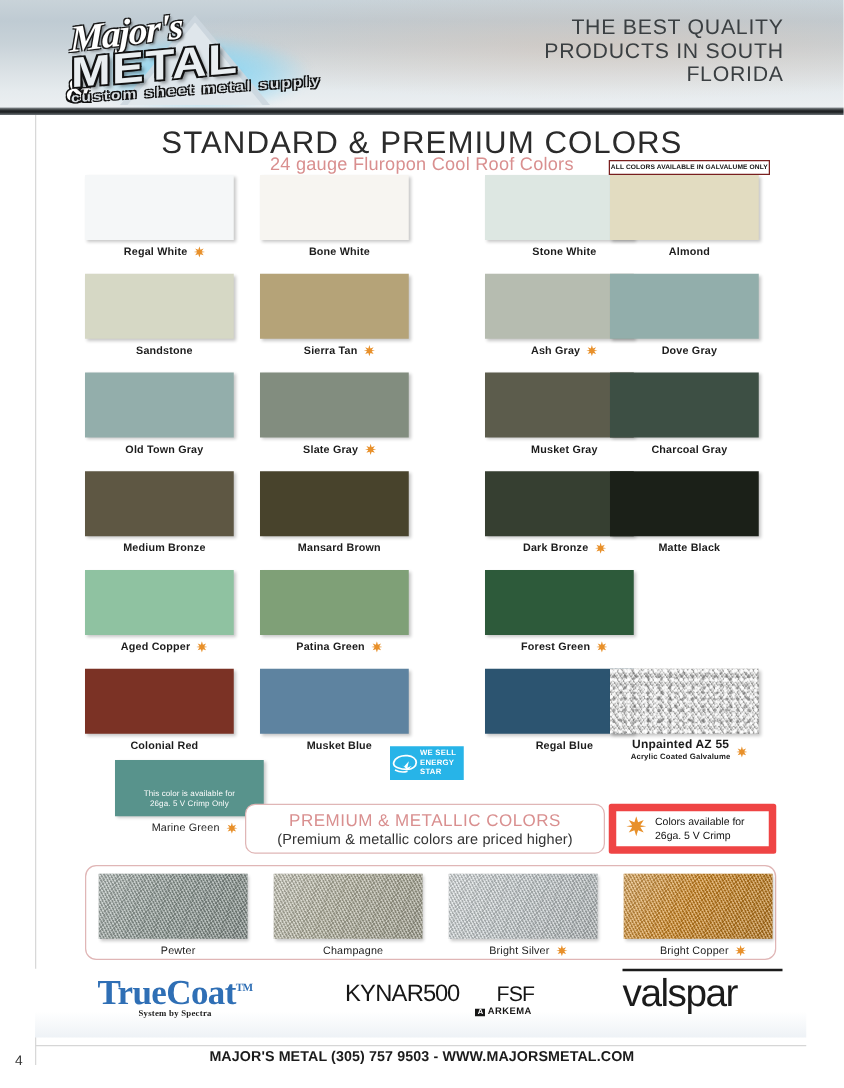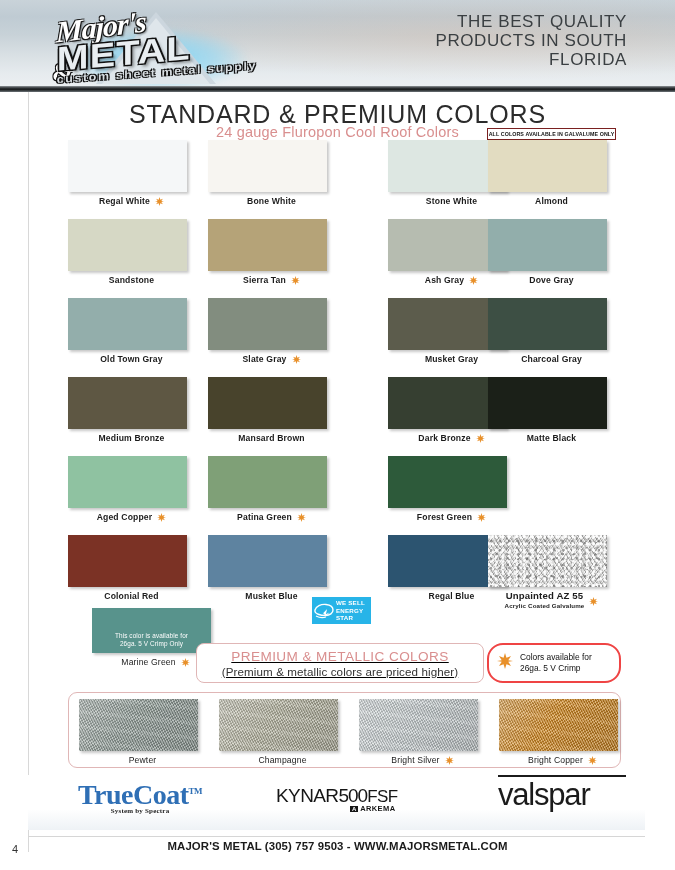--- a/index.html
+++ b/index.html
@@ -165,28 +165,27 @@
     color:#fff;font-size:6.2px;font-weight:700;line-height:7.4px;
     letter-spacing:.2px;padding-right:2px;text-align:left;
   }
 
   
   .prem-banner{
     position:absolute;left:196px;top:643px;width:288px;height:40px;
     border:1px solid #e0b6b6;border-radius:8px;background:#fff;
     display:flex;flex-direction:column;align-items:center;justify-content:center;
     box-sizing:border-box;
-    text-decoration:underline;
   }
   .prem-t1{font-size:13.6px;color:#d98f8f;letter-spacing:.4px;}
   .prem-t2{font-size:11.6px;color:#333;letter-spacing:.1px;margin-top:1px;}
 
   .legend-box{
     position:absolute;left:487px;top:643px;width:134px;height:40px;
-    border:2px solid #ef4444;border-radius:16px;background:#fff;
+    border:6px solid #ef4444;border-radius:2px;background:#fff;
     display:flex;align-items:center;gap:7px;padding:0 8px;box-sizing:border-box;
   }
   .legend-star{flex:0 0 16px;color:#e8902a;}
   .legend-txt{font-size:8.4px;color:#111;line-height:11px;}
 
   
   .prem-panel{
     position:absolute;left:68px;top:692px;width:553px;height:76px;
     border:1px solid #e0b6b6;border-radius:9px;background:#fff;box-sizing:border-box;
   }
@@ -204,21 +203,21 @@
     color:#2f6fb5;letter-spacing:-.5px;
   }
   .tc-tm{font-size:9px;vertical-align:super;color:#2f6fb5;}
   .tc-sub{
     font-family:"Liberation Serif", serif;font-size:7px;color:#222;font-weight:700;
     margin-top:-4px;letter-spacing:.2px;
   }
   .brand-kynar{position:absolute;left:248px;top:10px;text-align:center;}
   .ky-main{font-size:19px;color:#161616;letter-spacing:-.6px;font-weight:400;}
   .ky-500{letter-spacing:-1px;}
-  .ky-fsf{font-size:17px;}
+  .ky-fsf{font-size:17px;padding-left:30px;}
   .ky-sub{
     font-size:7.5px;color:#161616;font-weight:700;letter-spacing:.4px;
     margin-top:-3px;text-align:right;padding-right:2px;
   }
   .ky-arkema-box{
     display:inline-block;background:#161616;color:#fff;font-size:6px;
     padding:0 2px;margin-right:2px;letter-spacing:-.3px;
   }
   .brand-valspar{
     position:absolute;left:470px;top:2px;

